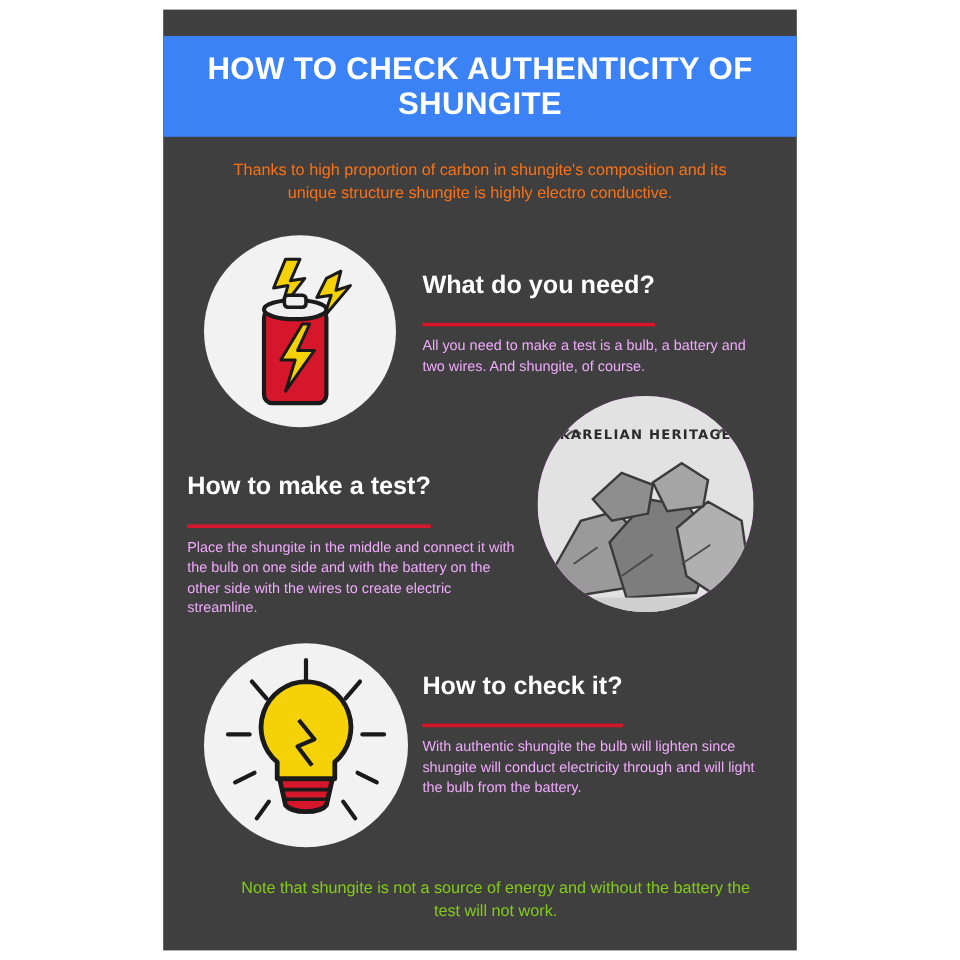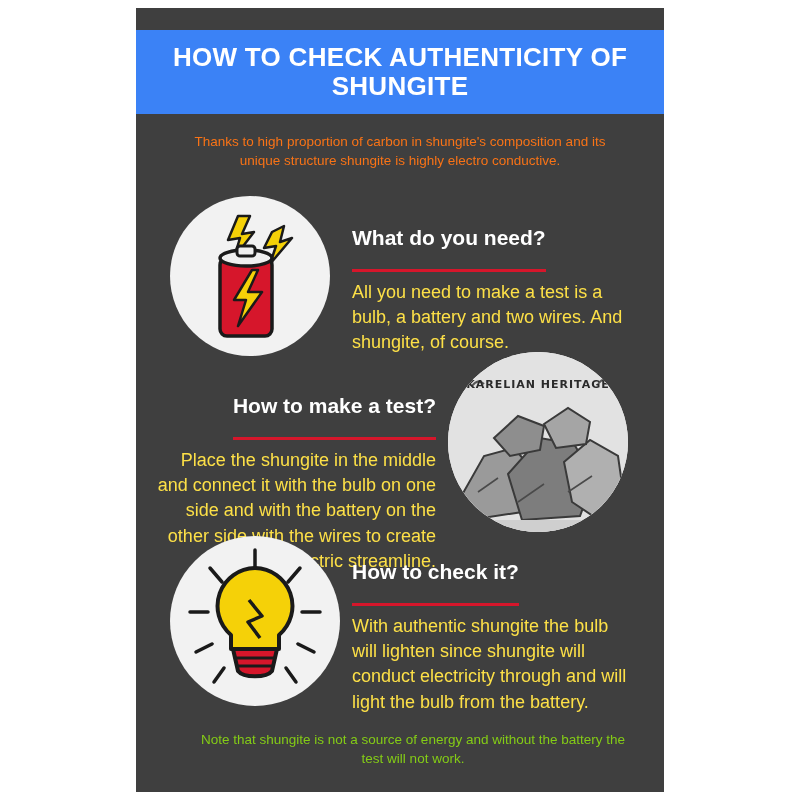--- a/index.html
+++ b/index.html
@@ -59,38 +59,38 @@
     color: #ffffff;
     font-weight: bold;
     font-size: 21px;
     padding-bottom: 19px;
     display: inline-block;
   }
   .sec-head.underline {
     border-bottom: 3px solid #d6162b;
   }
   .sec-body {
-    color: #fde047;
-    font-size: 18px;
+    color: #f0abfc;
+    font-size: 12px;
     line-height: 1.4;
     margin-top: 8px;
   }
   
   .circle {
     position: absolute;
     border-radius: 50%;
     background: #f2f2f2;
     overflow: hidden;
   }
   
   #battery-circle { left: 34px; top: 188px; width: 160px; height: 160px; }
   #battery-text { position: absolute; left: 216px; top: 218px; width: 280px; }
   
-  #test-text { position: absolute; left: 20px; top: 386px; width: 280px; text-align: right; }
-  #rock-circle { left: 312px; top: 344px; width: 180px; height: 180px; background:#ffffff; }
+  #test-text { position: absolute; left: 20px; top: 386px; width: 280px; text-align: left; }
+  #rock-circle { left: 312px; top: 322px; width: 180px; height: 180px; background:#d946ef; }
   
   #bulb-circle { left: 34px; top: 528px; width: 170px; height: 170px; }
   #bulb-text { position: absolute; left: 216px; top: 552px; width: 280px; }
   
   .note {
     position: absolute;
     left: 44px;
     top: 722px;
     width: 440px;
     text-align: center;

